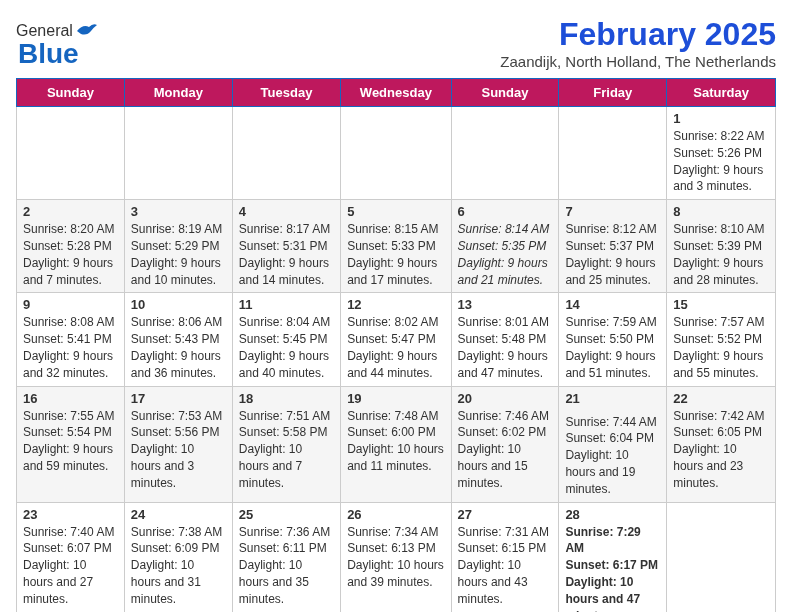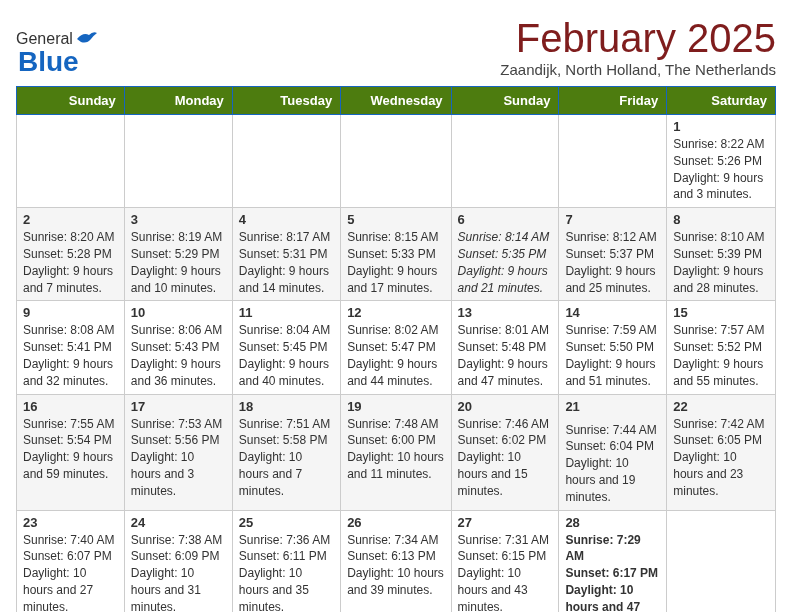--- a/index.html
+++ b/index.html
@@ -20,36 +20,36 @@
       display: flex;
       flex-direction: column;
       align-items: flex-start;
     }
     .logo-general { color: #333; }
     .logo-blue { color: #1565c0; }
     .title-section {
       text-align: right;
     }
     .main-title {
-      font-size: 40px;
-      font-weight: normal;
-      color: #7f1d1d;
+      font-size: 32px;
+      font-weight: bold;
+      color: #1d4ed8;
     }
     .subtitle {
       font-size: 15px;
       color: #444;
     }
     .calendar {
       width: 100%;
       border-collapse: collapse;
     }
     .calendar thead tr th {
-      background-color: #4d7c0f;
+      background-color: #be185d;
       color: #fff;
-      text-align: right;
+      text-align: center;
       padding: 6px 8px;
       font-size: 13px;
       font-weight: bold;
       border: 1px solid #1565c0;
     }
     .calendar tbody tr td {
       border: 1px solid #ccc;
       vertical-align: top;
       padding: 4px 6px;
       width: 113px;

